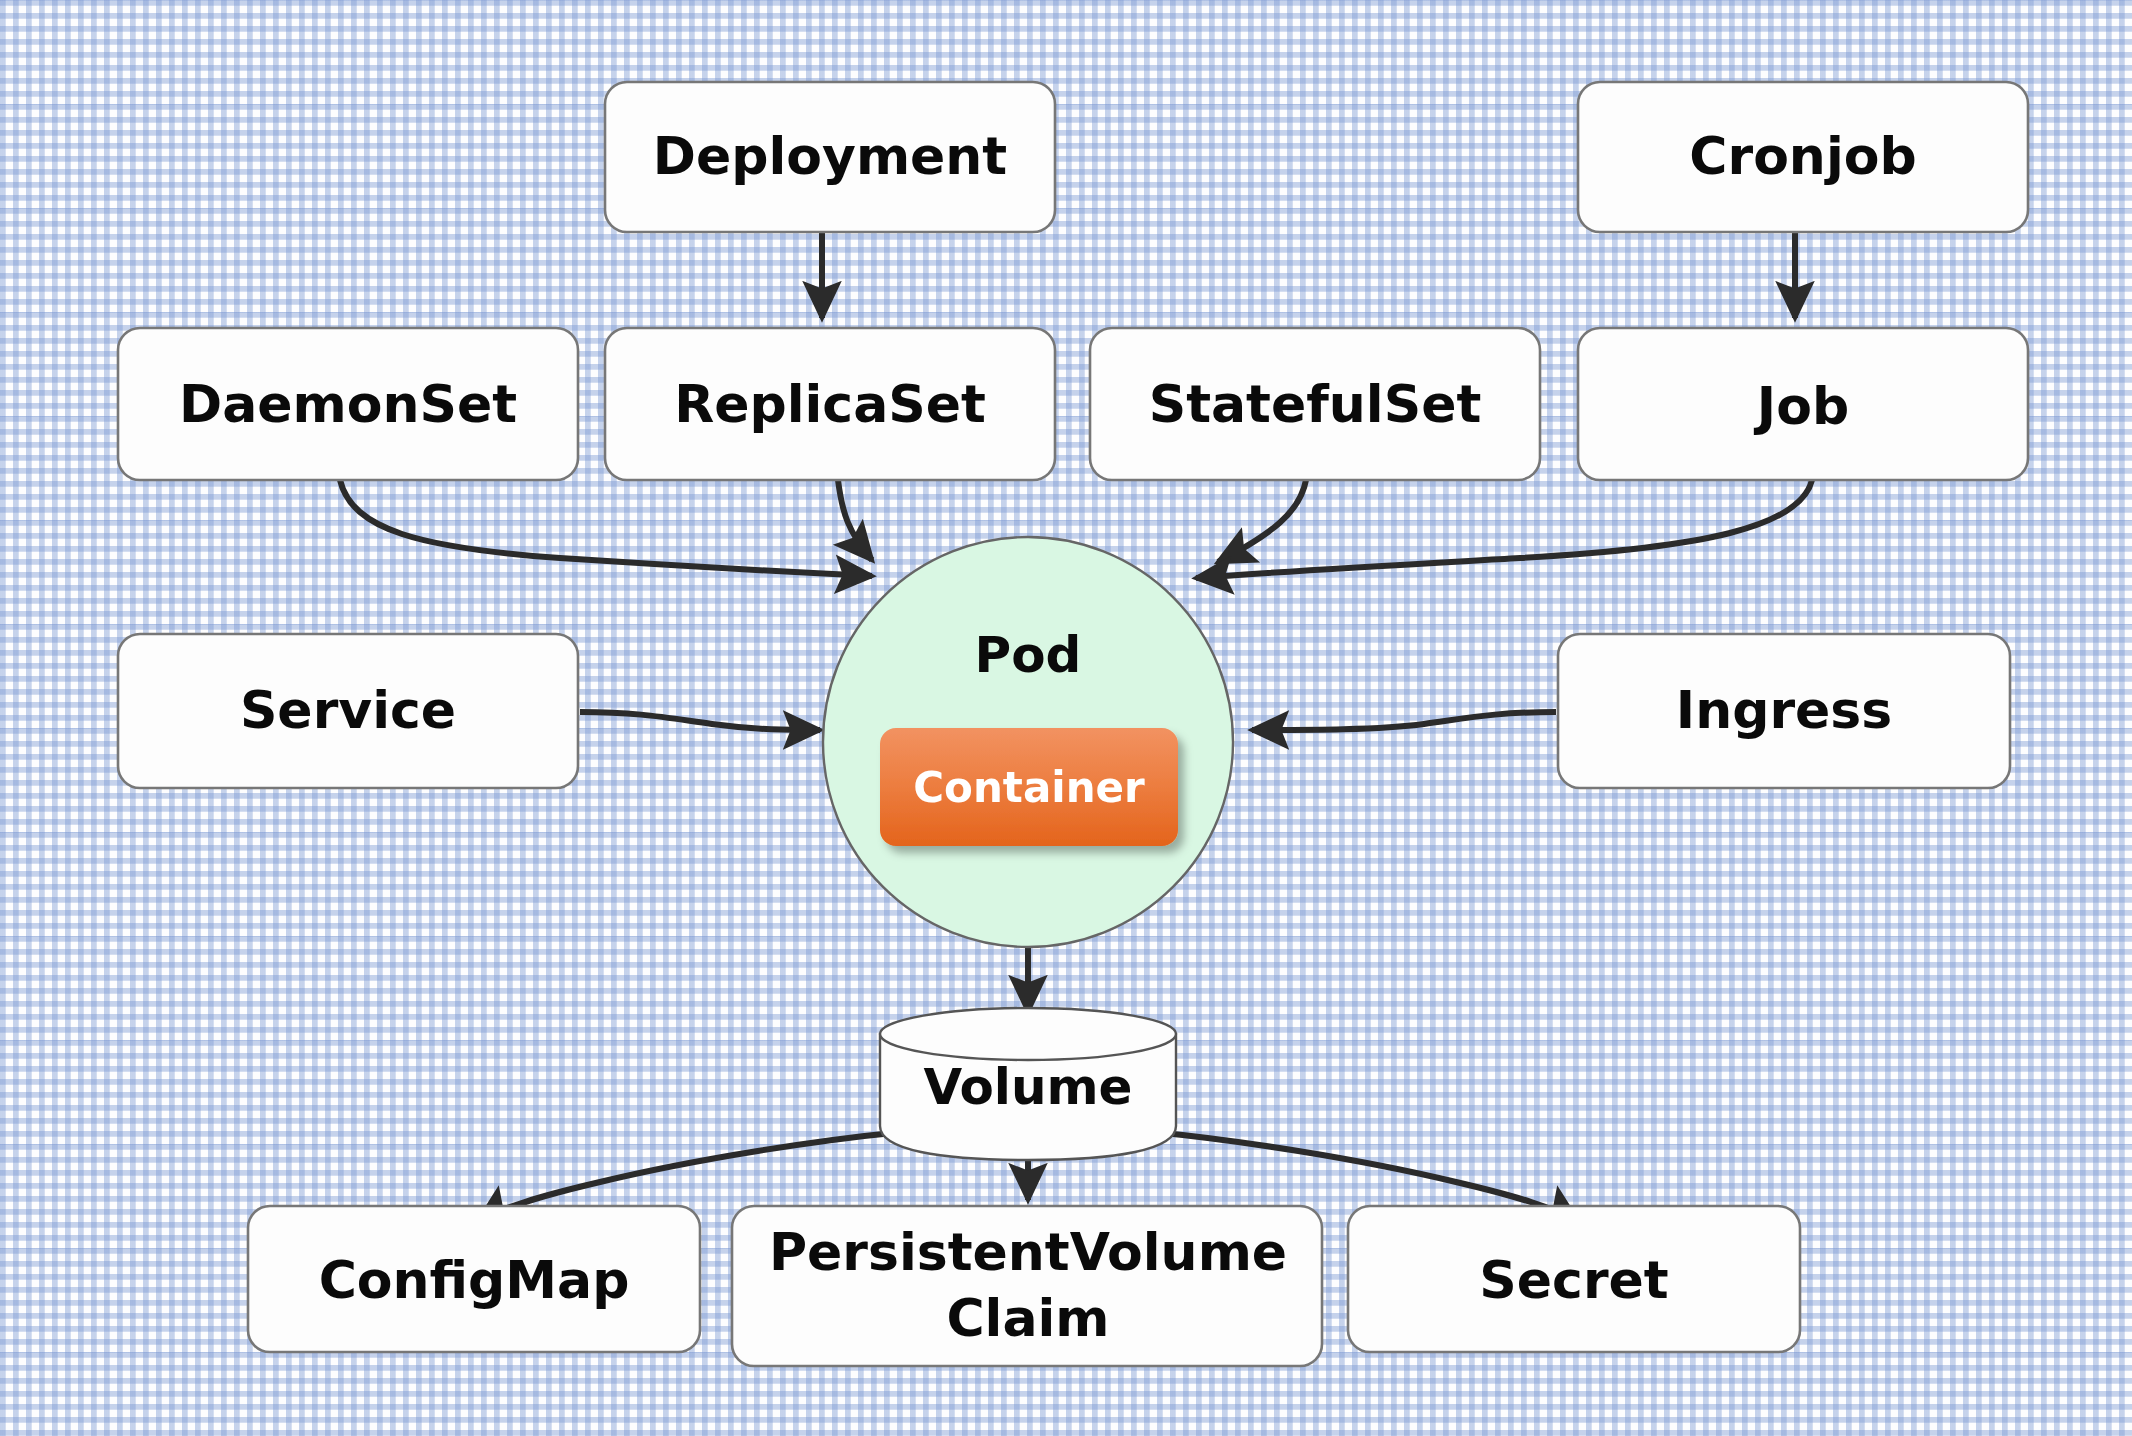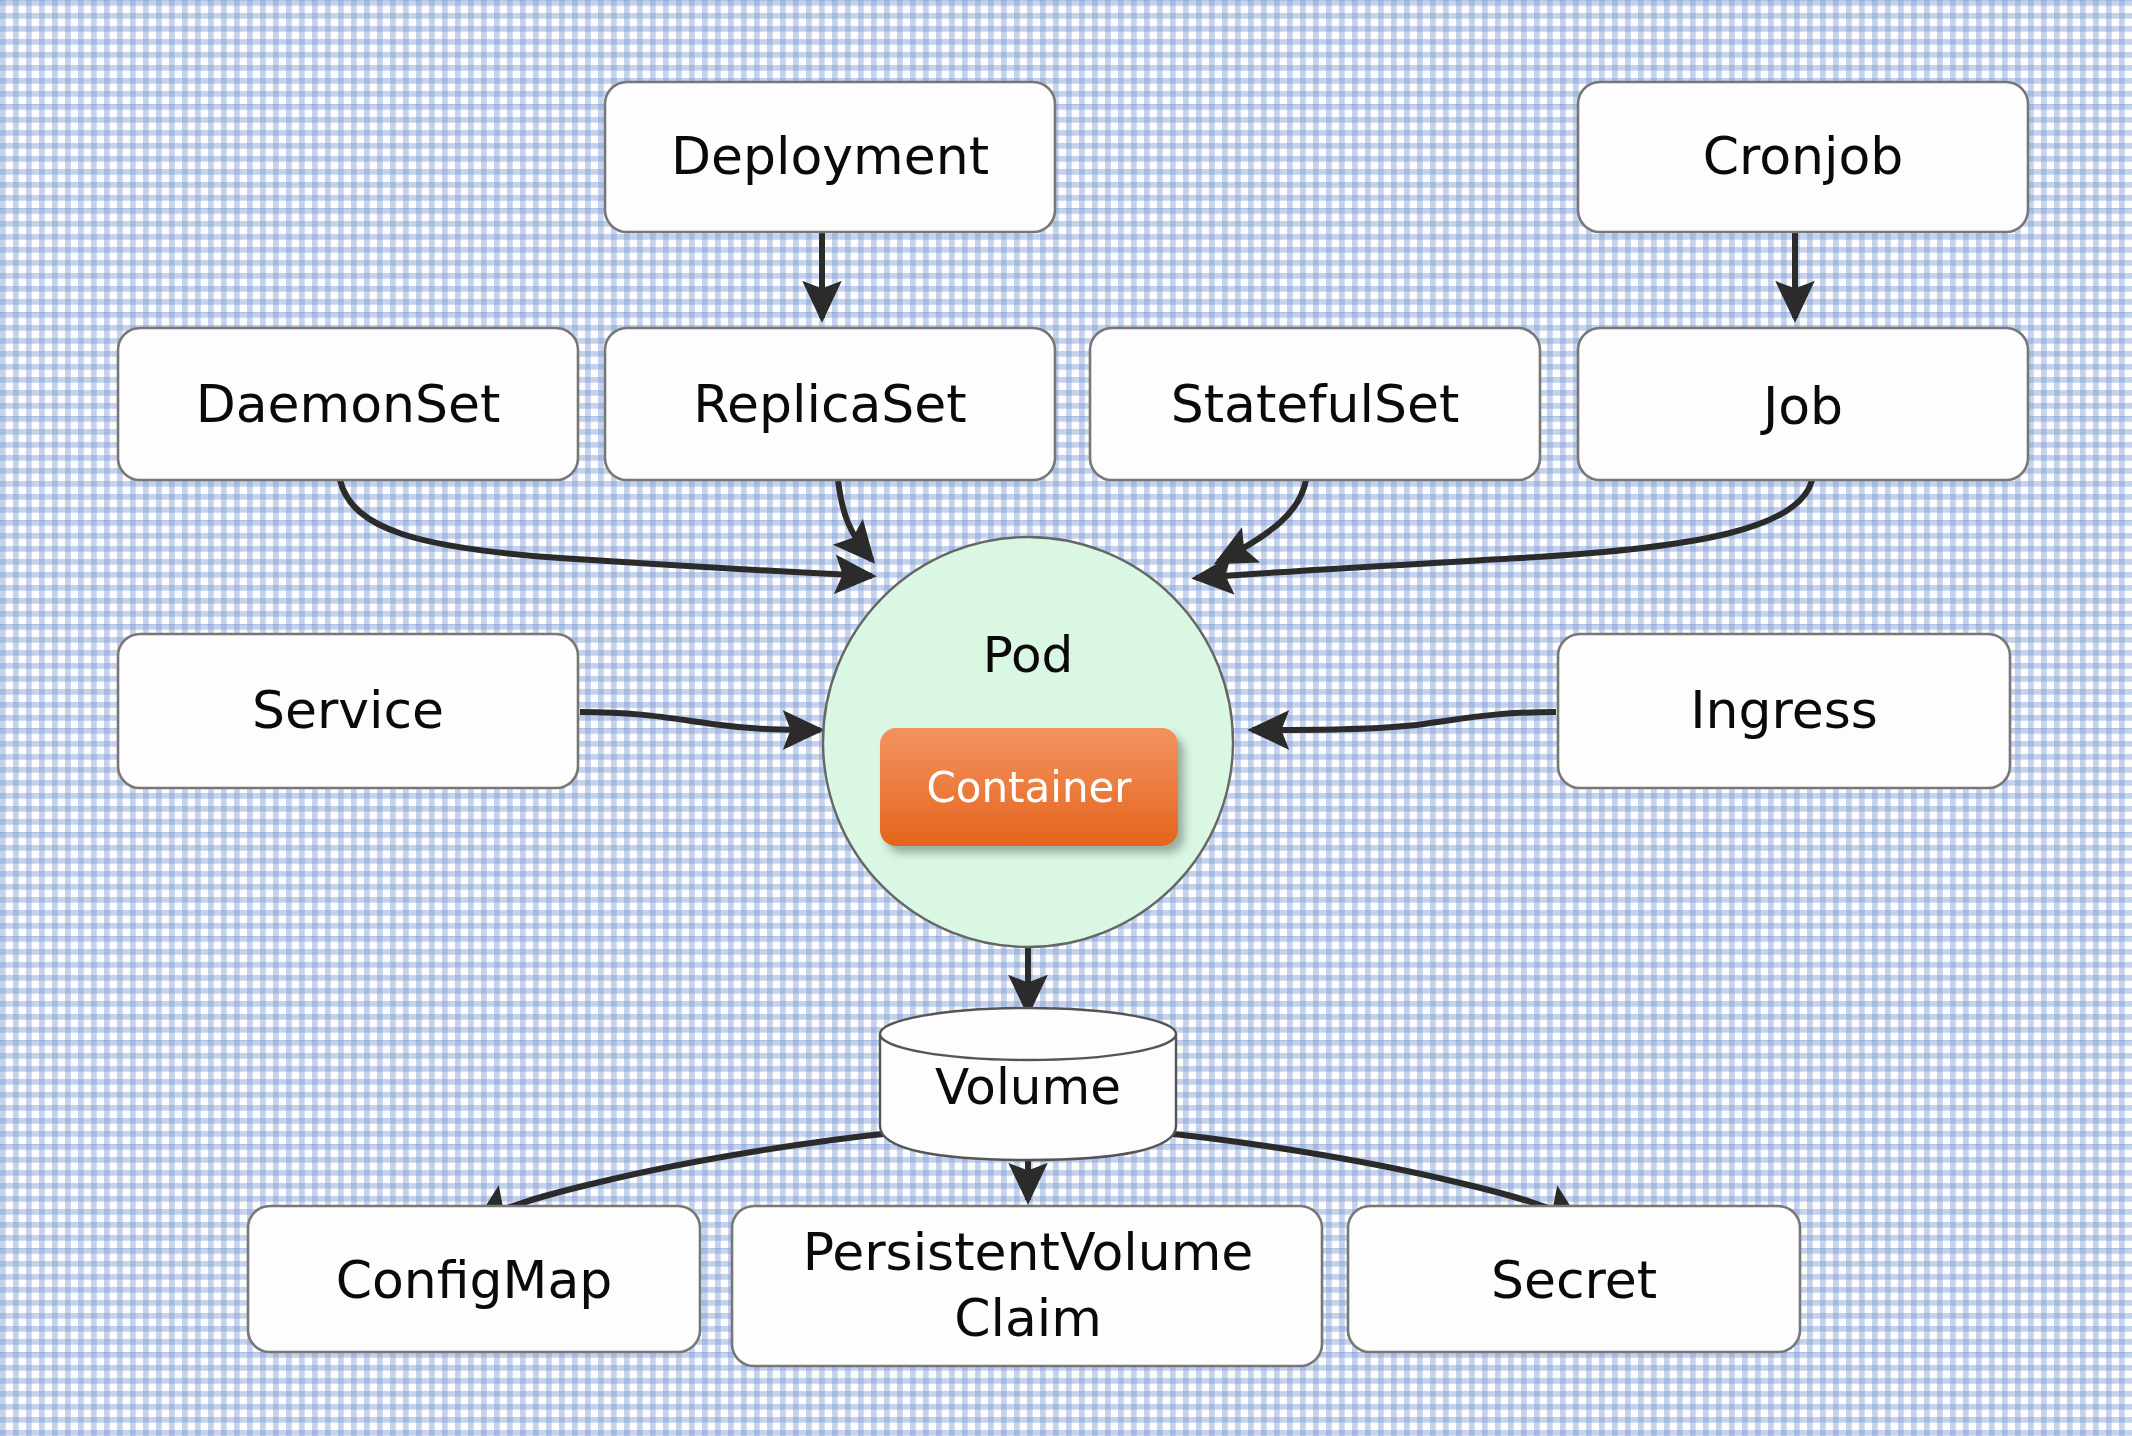--- a/index.html
+++ b/index.html
@@ -15,20 +15,21 @@
     background-color: #fdfdfe;
     background-image:
       repeating-linear-gradient(to right,
         rgba(120,150,210,0.16) 0px, rgba(120,150,210,0.16) 5px,
         rgba(0,0,0,0) 5px, rgba(0,0,0,0) 13px),
       repeating-linear-gradient(to bottom,
         rgba(120,150,210,0.16) 0px, rgba(120,150,210,0.16) 5px,
         rgba(0,0,0,0) 5px, rgba(0,0,0,0) 13px);
     background-size: 104px 26px, 26px 104px;
     background-position: 0 0, 0 0;
+    font-weight: bold;
   }
   #grid-major {
     position: absolute;
     inset: 0;
     pointer-events: none;
     background-image:
       repeating-linear-gradient(to right,
         rgba(120,150,210,0.30) 0px, rgba(120,150,210,0.30) 6px,
         rgba(0,0,0,0) 6px, rgba(0,0,0,0) 13px),
       repeating-linear-gradient(to bottom,

